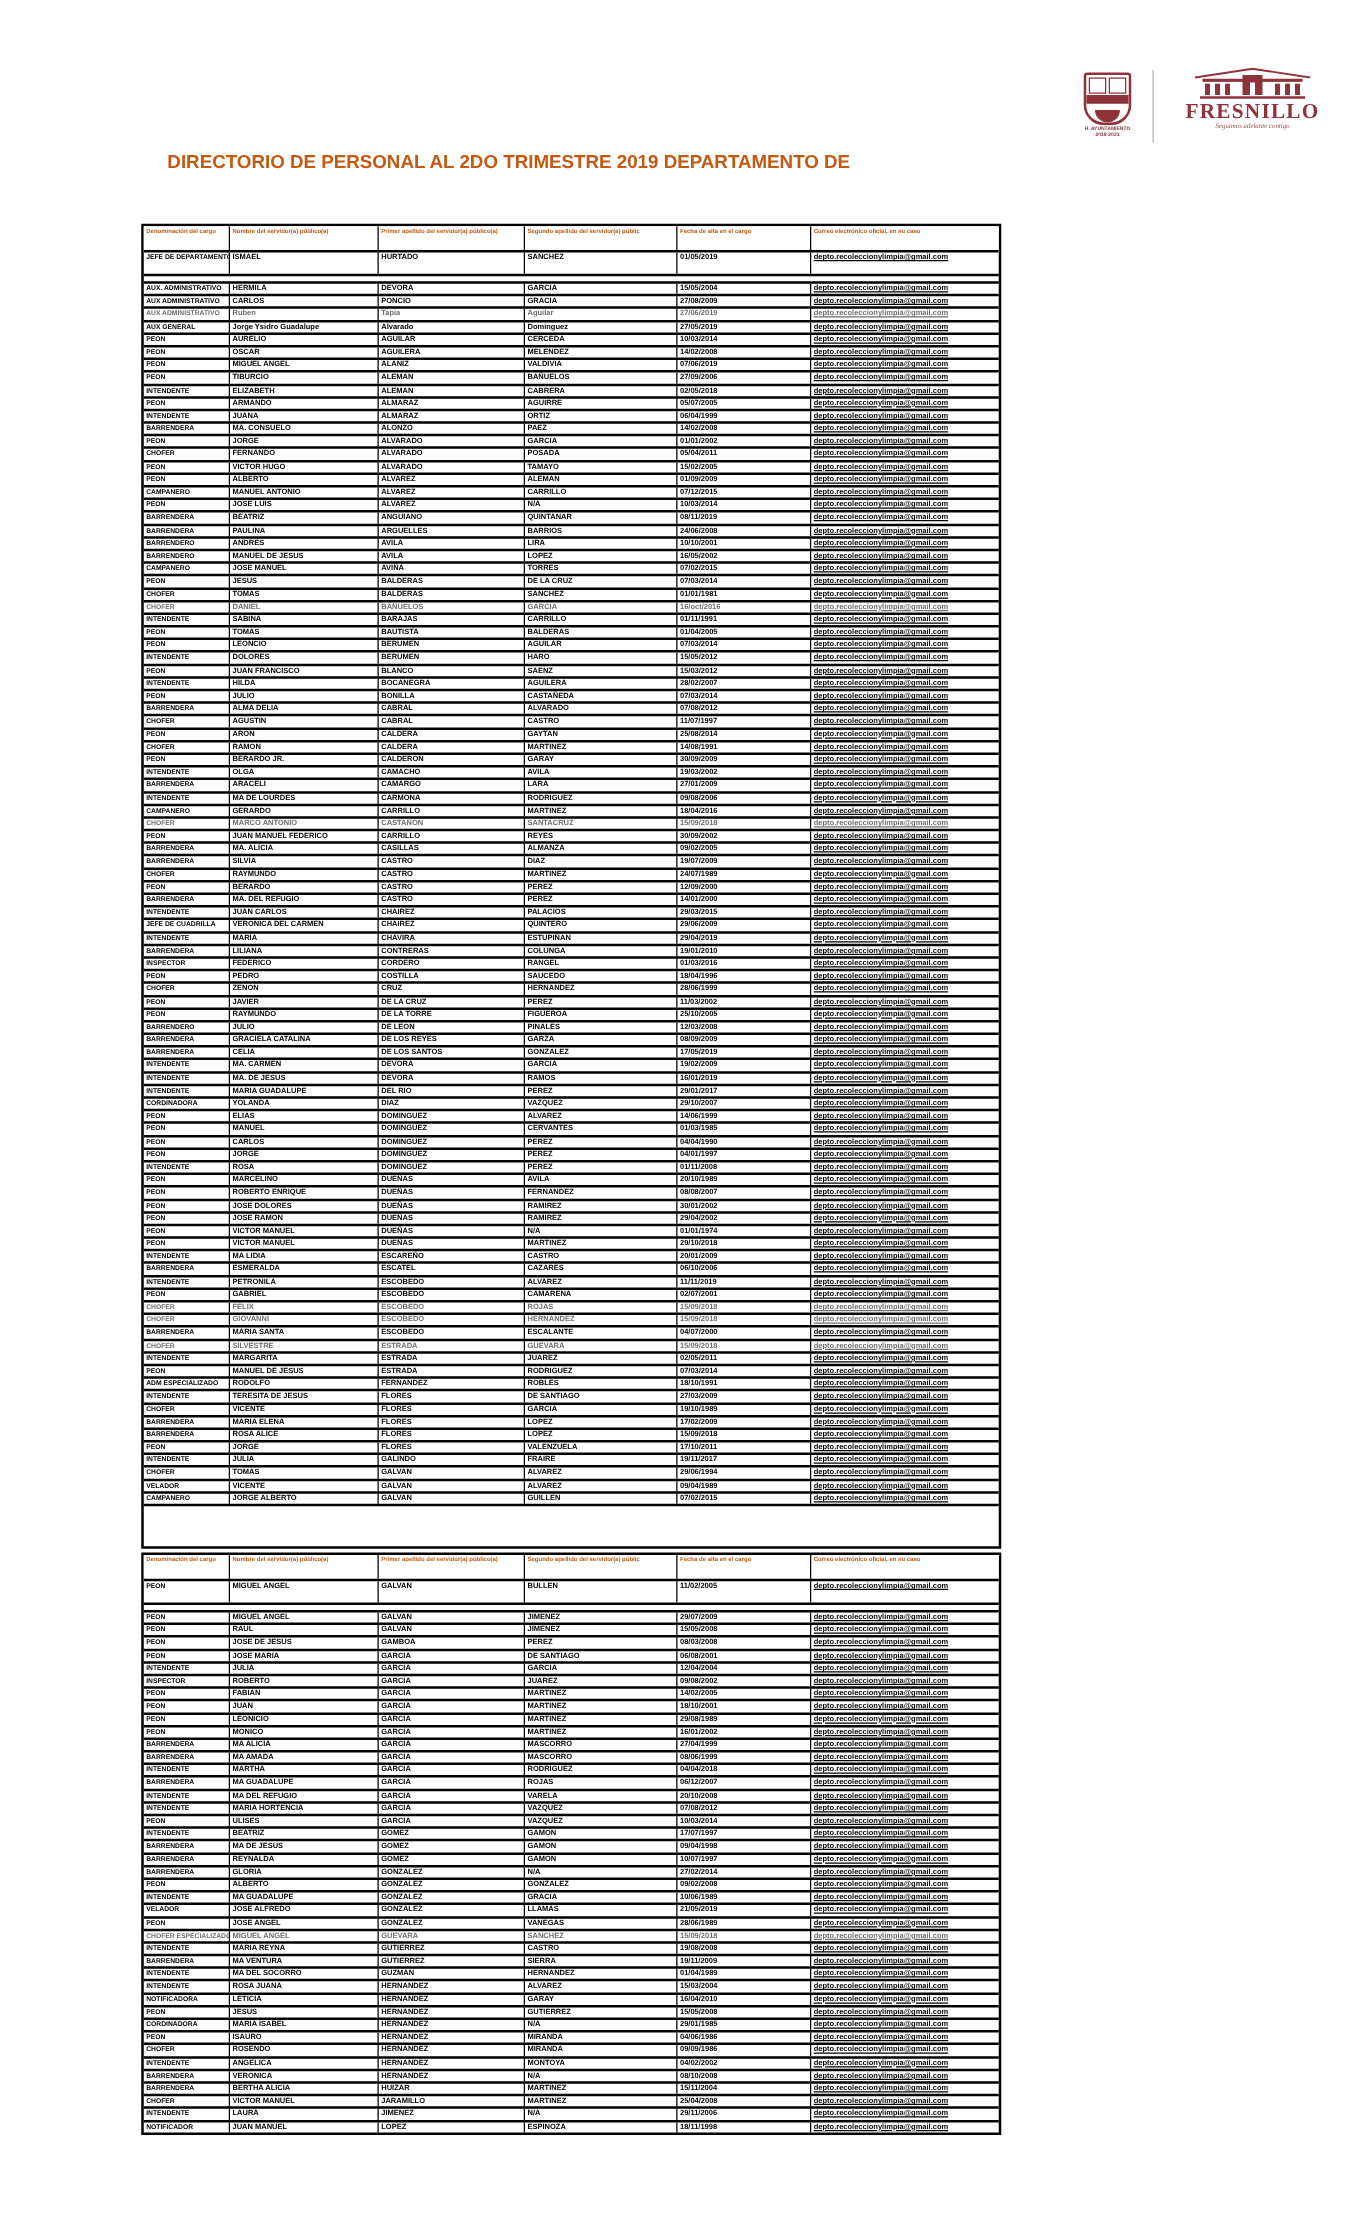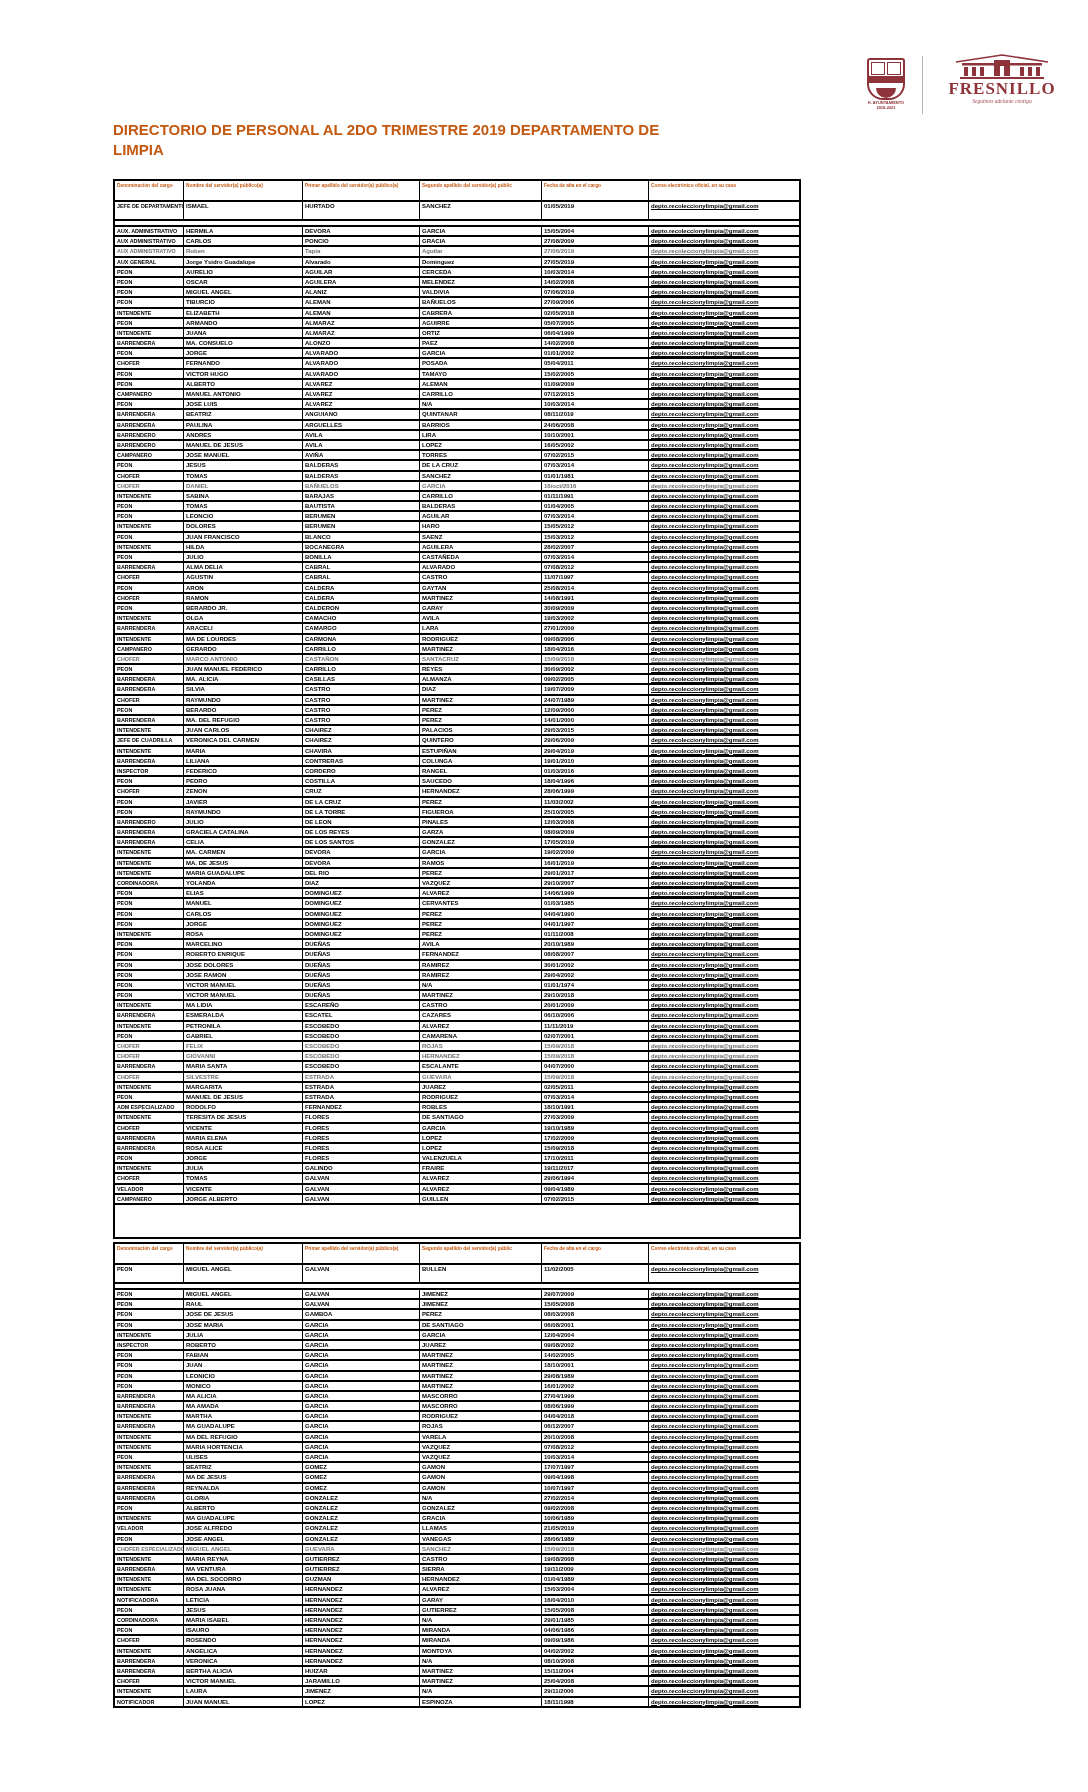--- a/index.html
+++ b/index.html
@@ -16,21 +16,21 @@
   #crest .band{position:absolute;top:16px;left:0;width:100%;height:7px;background:#8e3339;}
   #crest .base{position:absolute;bottom:0;left:7px;width:20px;height:10px;background:#8e3339;border-radius:0 0 10px 10px;}
   .crest-caption{margin-top:1px;text-align:center;font-size:4px;line-height:1.2;color:#8e3339;font-weight:bold;}
   #logo-divider{position:absolute;left:64px;top:4px;width:1px;height:58px;background:#b5b5b5;}
   #brand-block{position:absolute;left:74px;top:2px;width:140px;text-align:center;color:#8e3339;}
   #brand-building{display:block;margin:0 auto;}
   #brand-name{font-family:"Liberation Serif",serif;font-size:17px;letter-spacing:1px;font-weight:bold;color:#8e3339;line-height:1;}
   #brand-tagline{font-family:"Liberation Serif",serif;font-style:italic;font-size:5.5px;color:#a04a50;margin-top:1px;}
 
   
-  #doc-title{position:absolute;left:113px;top:120px;width:588px;text-align:left;
+  #doc-title{position:absolute;left:113px;top:120px;width:588px;text-align:center;
     color:#c45911;font-weight:bold;font-size:15px;line-height:1.35;}
 
   
   #tables-root{position:absolute;left:113px;top:179px;width:688px;}
   .tbl{border:2px solid #000;border-bottom:2px solid #000;background:#fff;}
   .tbl + .tbl{margin-top:3px;}
   .trow{display:flex;border-bottom:2px solid #000;height:8.2px;align-items:flex-start;}
   .trow:last-child{border-bottom:none;}
   .trow.header{height:19px;border-bottom:2px solid #000;background:#fff;}
   .trow.tall{height:17px;}
@@ -82,21 +82,20 @@
         <rect x="82" y="13" width="4" height="9" fill="#8e3339"></rect>
         <rect x="6" y="23" width="84" height="2" fill="#8e3339"></rect>
       </svg>
       <div id="brand-name">FRESNILLO</div>
       <div id="brand-tagline">Seguimos adelante contigo</div>
     </div>
   </div>
 
   <div id="doc-title">
     <div>DIRECTORIO DE PERSONAL AL 2DO TRIMESTRE 2019 DEPARTAMENTO DE</div>
-    <div>LIMPIA</div>
   </div>
 
   <div id="tables-root">
       <div class="tbl">
         <div class="trow header">
           <div class="tcell c0">Denominación del cargo</div>
           <div class="tcell c1">Nombre del servidor(a)  público(a)</div>
           <div class="tcell c2">Primer apellido del servidor(a)  público(a)</div>
           <div class="tcell c3">Segundo apellido del servidor(a)  públic</div>
           <div class="tcell c4">Fecha de alta en el cargo</div>

